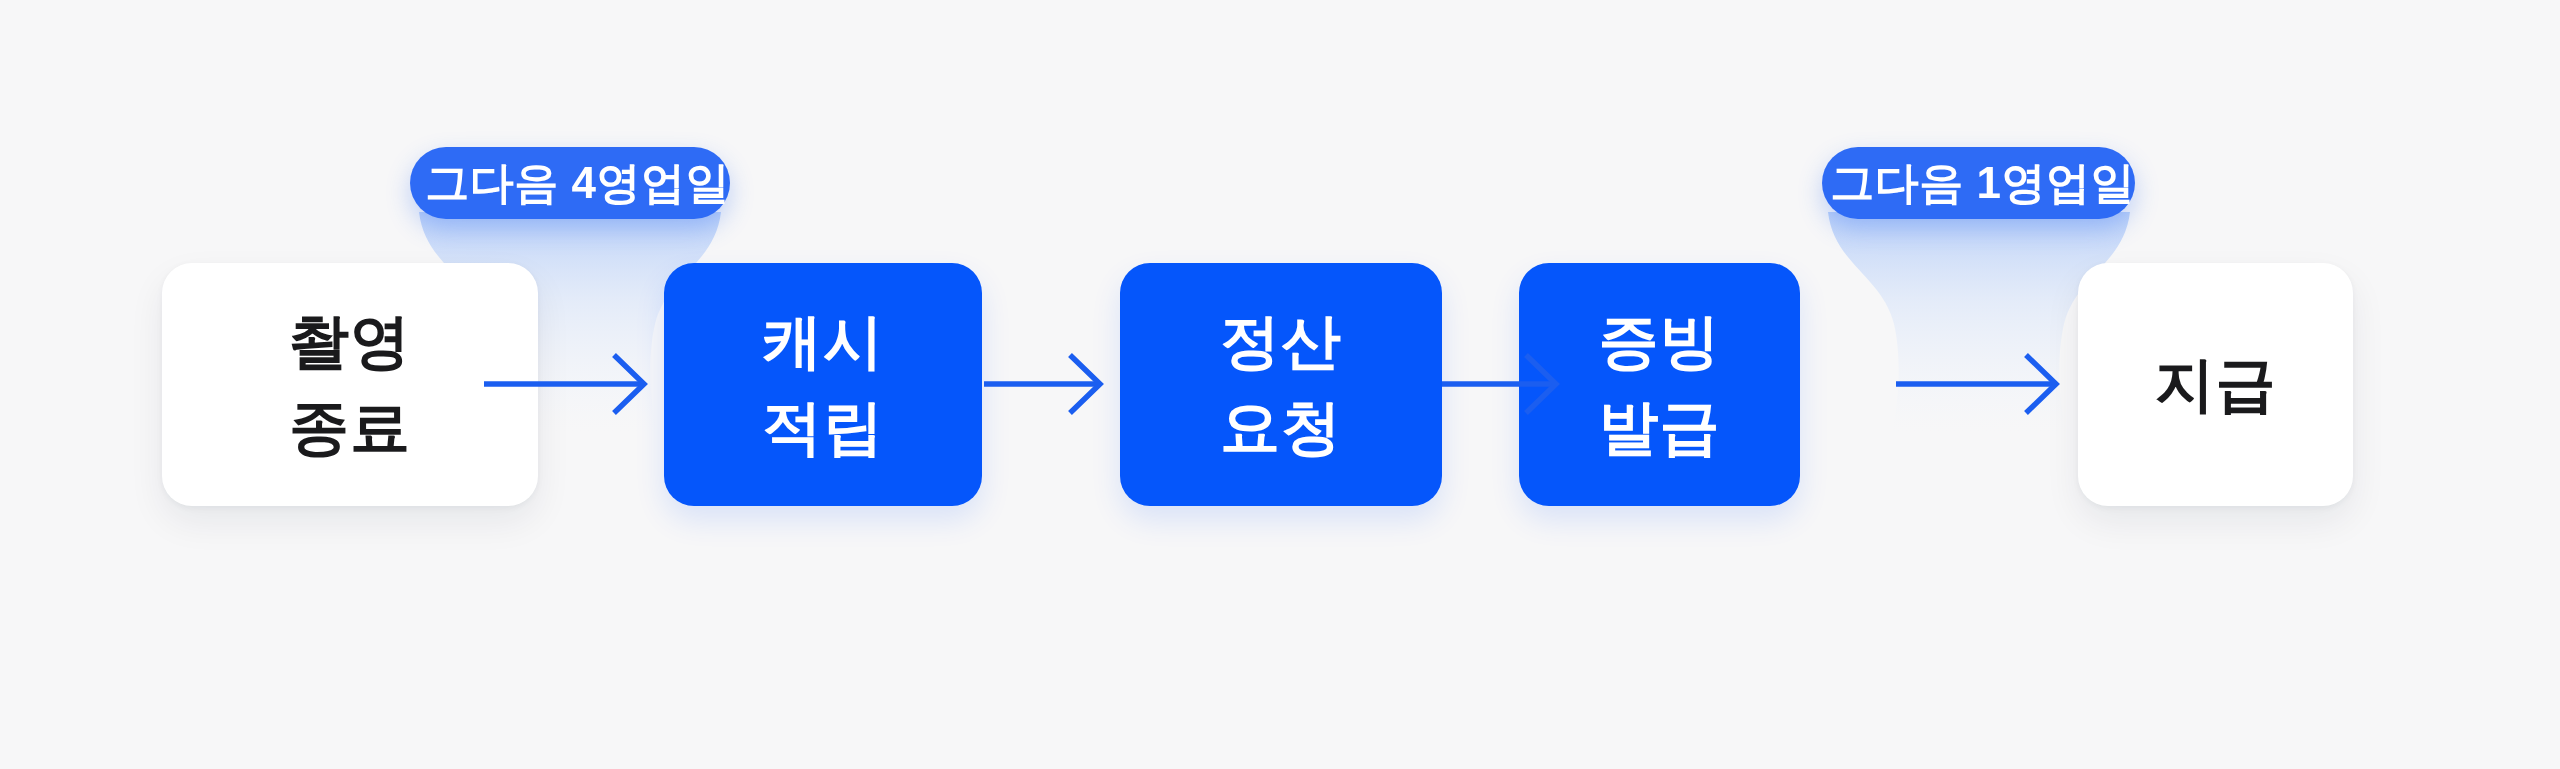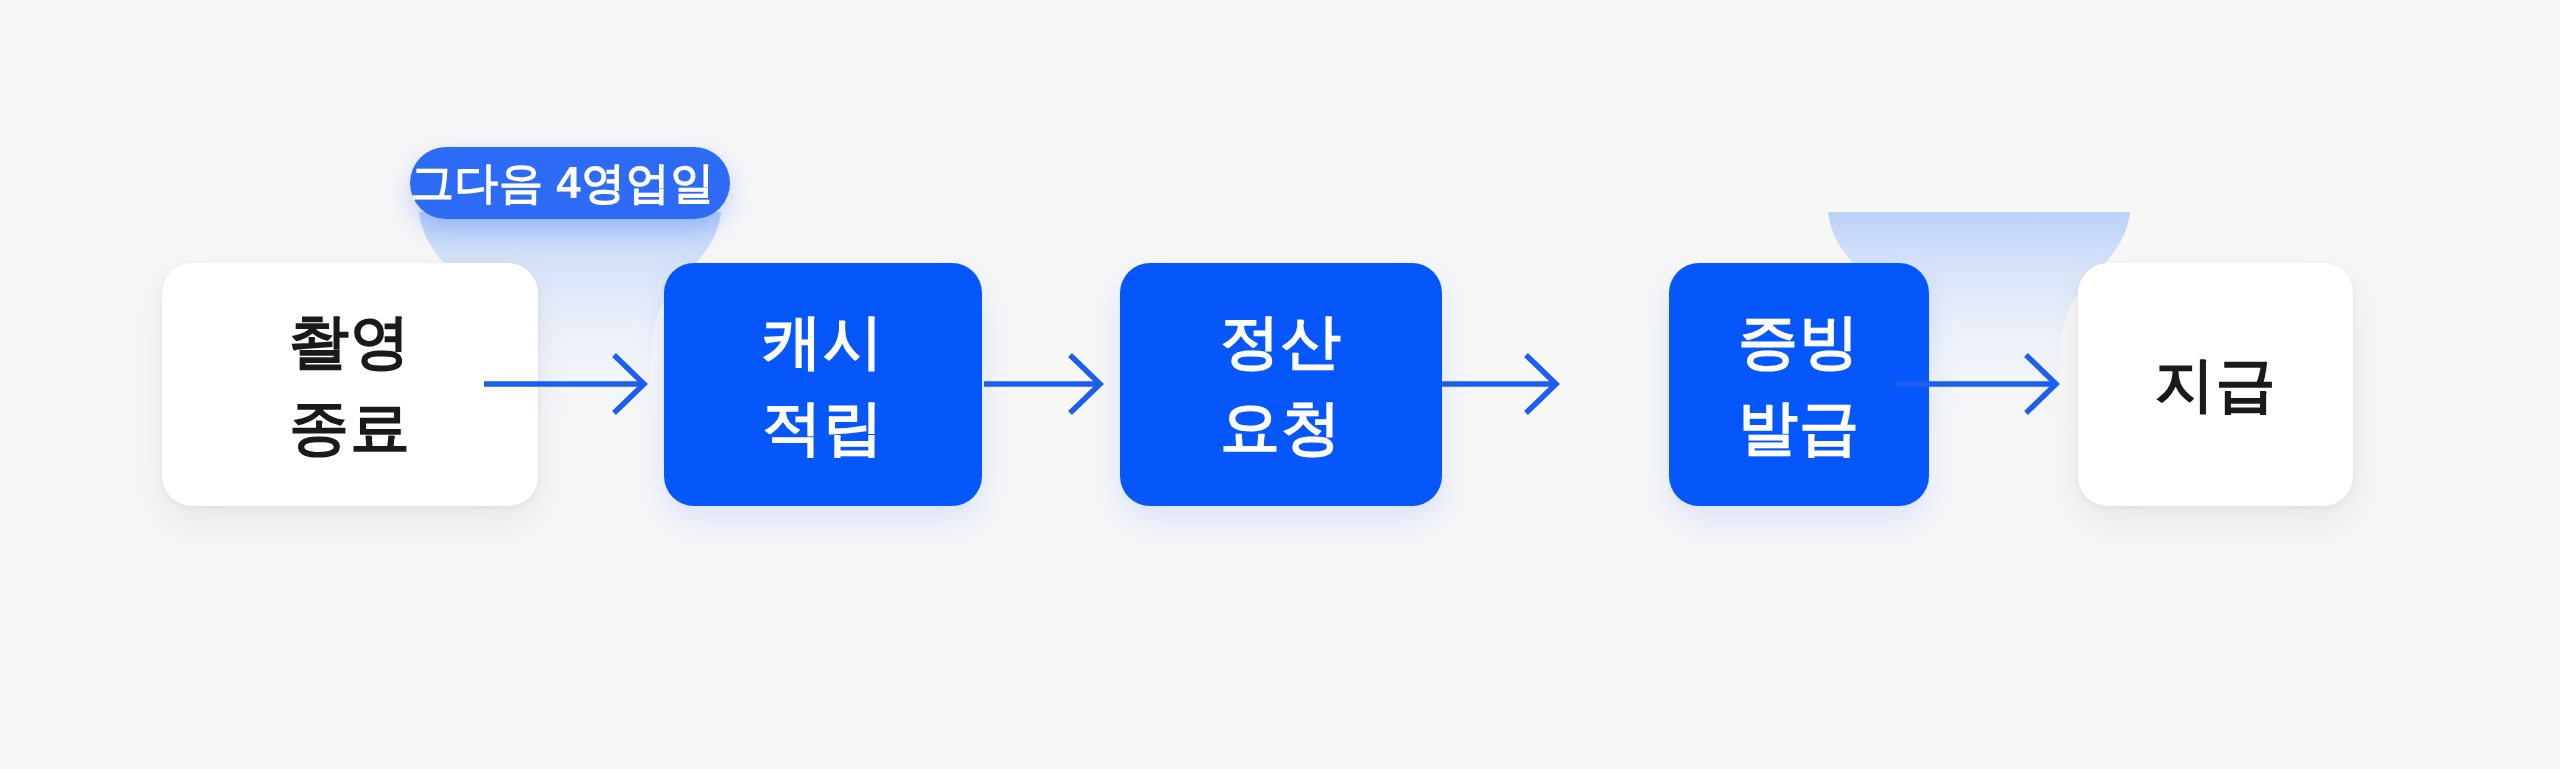--- a/index.html
+++ b/index.html
@@ -34,21 +34,21 @@
     box-shadow:0 14px 30px rgba(5,86,251,0.12);
   }
   .step-label{
     white-space:pre-line;
     font-weight:700;font-size:60px;line-height:86px;letter-spacing:1px;
   }
   .badge{
     position:absolute;top:147px;height:72px;
     border-radius:36px;
     background:var(--pill-blue);color:var(--text-light);
-    display:flex;align-items:center;justify-content:flex-start;
+    display:flex;align-items:center;justify-content:flex-end;
     box-shadow:0 10px 24px rgba(46,107,245,0.28);
     z-index:3;
   }
   .badge-label{font-weight:700;font-size:44px;letter-spacing:0.5px;}
   .funnel{position:absolute;top:212px;width:310px;height:220px;z-index:1;}
   .step{z-index:2;}
   .arrow{position:absolute;top:349px;height:70px;z-index:2;color:var(--arrow-blue);}
   .arrow svg{display:block;}
 </style>
 </head>
@@ -86,21 +86,21 @@
   <div class="step blue" style="left:664px;width:318px">
     <div class="step-label">캐시
 적립</div>
   </div>
 
   <div class="step blue" style="left:1120px;width:322px">
     <div class="step-label">정산
 요청</div>
   </div>
 
-  <div class="step blue" style="left:1669px;width:260px">
+  <div class="step blue" style="left:1519px;width:281px">
     <div class="step-label">증빙
 발급</div>
   </div>
 
   <div class="step white" style="left:2078px;width:275px">
     <div class="step-label">지급</div>
   </div>
 
   <div class="arrow" style="left:484px">
     <svg width="168" height="70" viewBox="0 0 168 70" fill="none">
@@ -127,14 +127,17 @@
     <svg width="168" height="70" viewBox="0 0 168 70" fill="none">
       <line x1="0" y1="35" x2="158" y2="35" stroke="currentColor" stroke-width="5.5"></line>
       <polyline points="130,6 160,35 130,64" stroke="currentColor" stroke-width="5.5" fill="none"></polyline>
     </svg>
   </div>
 
   <div class="badge" style="left:410px;width:320px">
     <span class="badge-label">그다음 4영업일</span>
   </div>
 
+  <div class="badge" style="left:1822px;width:313px">
+    <span class="badge-label">그다음 1영업일</span>
+  </div>
 
 </div>
 
 </body></html>

